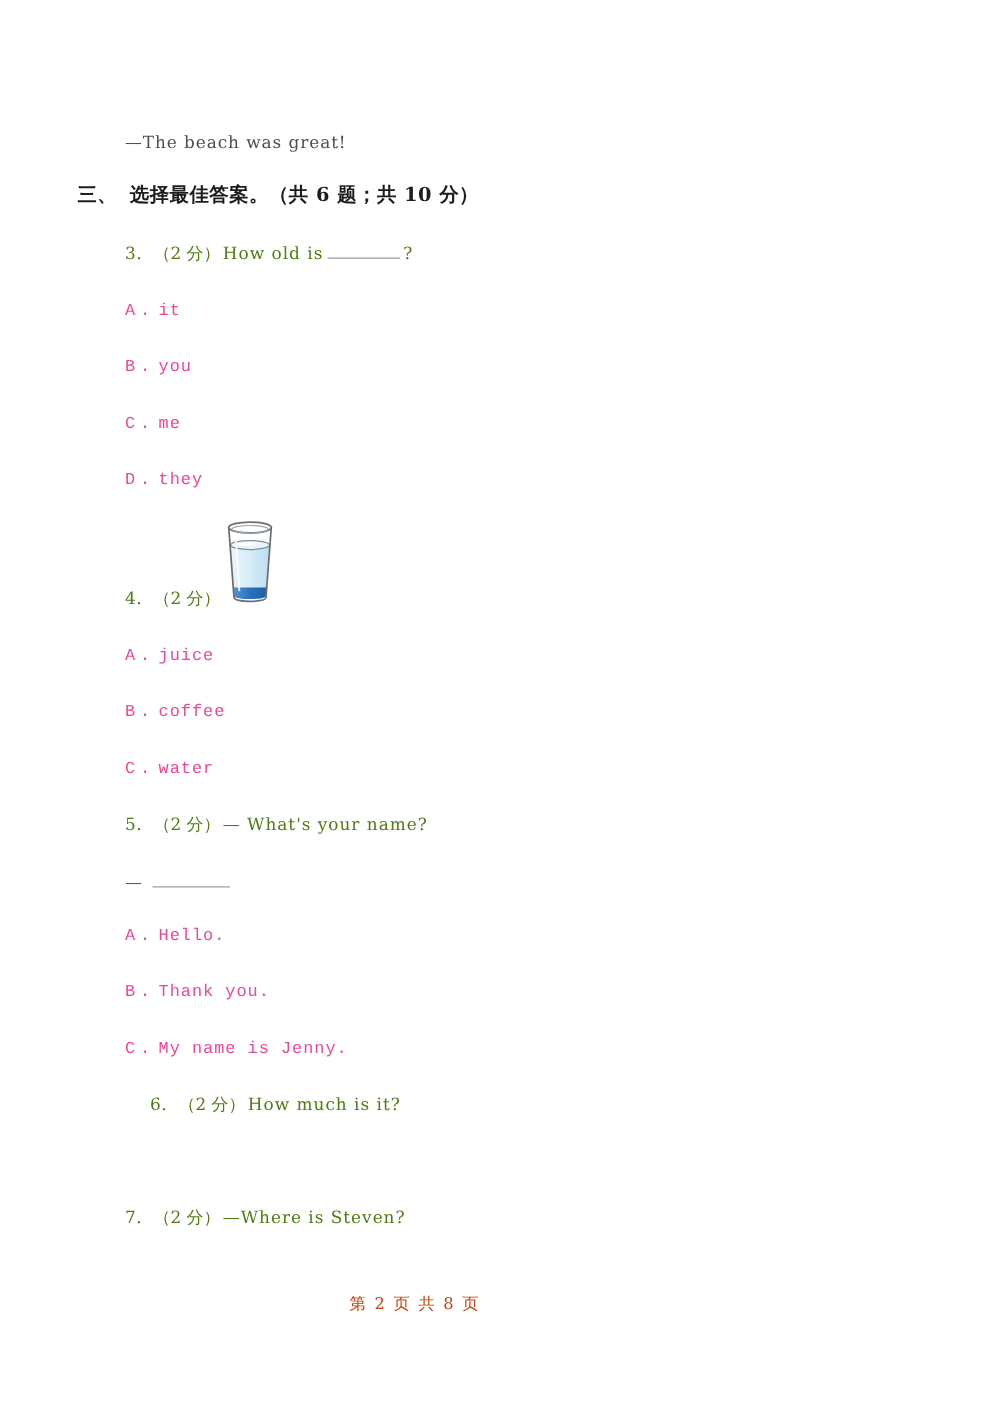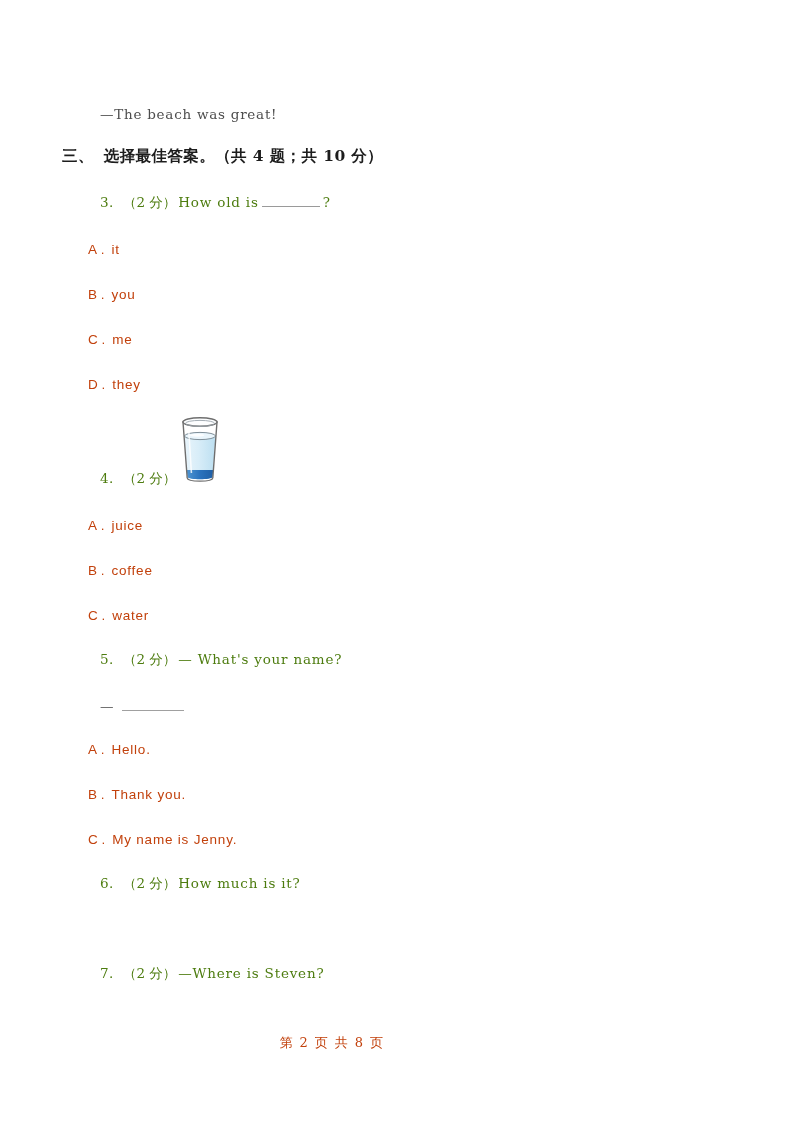--- a/index.html
+++ b/index.html
@@ -71,25 +71,25 @@
     color: #4d7c0f;
     letter-spacing: 0.5px;
   }
   .qstem .qnum { margin-right: 9px; }
   .qstem .qscore { margin-right: 2px; letter-spacing: 0px; }
   .qstem .qtext { letter-spacing: 0.8px; }
 
   
   .opt {
     position: absolute;
-    left: 88px;
-    white-space: nowrap;
-    font-family: Liberation Sans, sans-serif;
-    font-size: 13.5px;
-    color: #c2410c;
+    left: 100px;
+    white-space: nowrap;
+    font-family: Liberation Mono, monospace;
+    font-size: 13.5px;
+    color: #ec4899;
     letter-spacing: 0.8px;
   }
   .opt .olabel { margin-right: 3px; }
   .opt .odot  { margin-right: 6px; }
 
   
   .opt .opt-second { margin-left: 52px; }
 
   
   .blank {
@@ -144,21 +144,21 @@
   }
 </style>
 </head>
 <body>
 
 <div class="page">
 
   <div class="line carryover en">—The beach was great!</div>
 
   <div class="section-heading">
-    <span class="sec-num">三、</span><span class="sec-title">选择最佳答案。</span><span class="sec-meta">（共 4 题；共 10 分）</span>
+    <span class="sec-num">三、</span><span class="sec-title">选择最佳答案。</span><span class="sec-meta">（共 6 题；共 10 分）</span>
   </div>
 
   <div class="qstem" style="top:194px;">
     <span class="qnum">3.</span><span class="qscore">（2 分）</span><span class="qtext">How old is</span><span class="blank blank-md"></span><span class="qtext">?</span>
   </div>
 
   <div class="opt" style="top:242px;">
     <span class="olabel">A</span><span class="odot">.</span><span>it</span>
   </div>
   <div class="opt" style="top:287px;">
@@ -229,21 +229,21 @@
   <div class="opt" style="top:742px;">
     <span class="olabel">A</span><span class="odot">.</span><span>Hello.</span>
   </div>
   <div class="opt" style="top:787px;">
     <span class="olabel">B</span><span class="odot">.</span><span>Thank you.</span>
   </div>
   <div class="opt" style="top:832px;">
     <span class="olabel">C</span><span class="odot">.</span><span>My name is Jenny.</span>
   </div>
 
-  <div class="qstem" style="top:875px;">
+  <div class="qstem" style="top:875px;margin-left:20px;">
     <span class="qnum">6.</span><span class="qscore">（2 分）</span><span class="qtext">How much is it?</span>
   </div>
 
 
   <div class="qstem" style="top:965px;">
     <span class="qnum">7.</span><span class="qscore">（2 分）</span><span class="qtext">—Where is Steven?</span>
   </div>
 
 
   <div class="footer">第 2 页 共 8 页</div>

